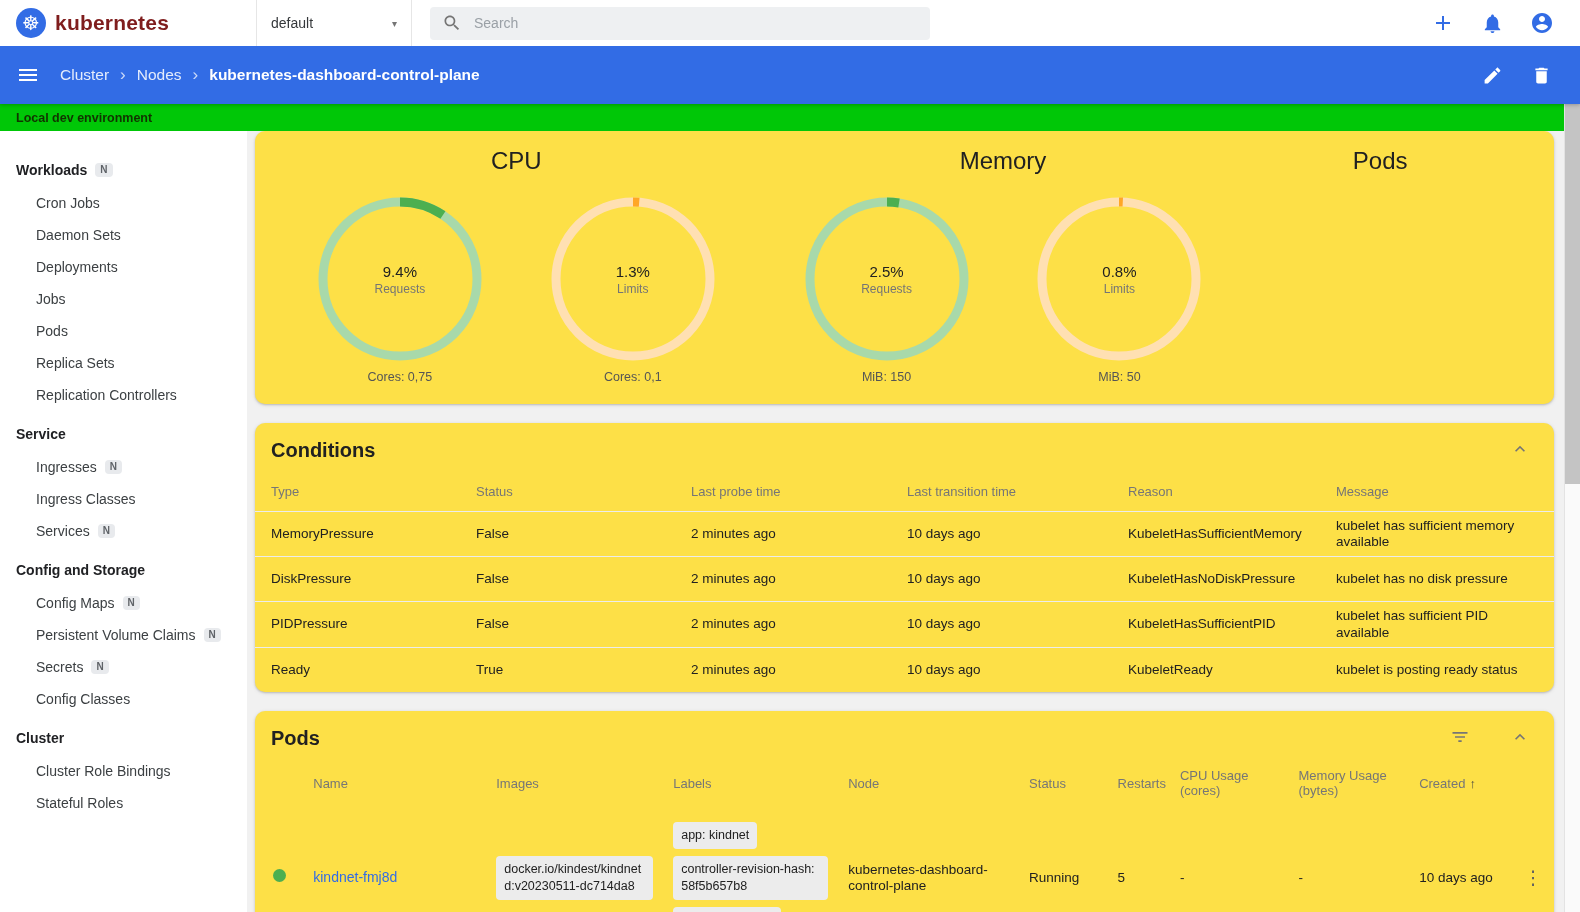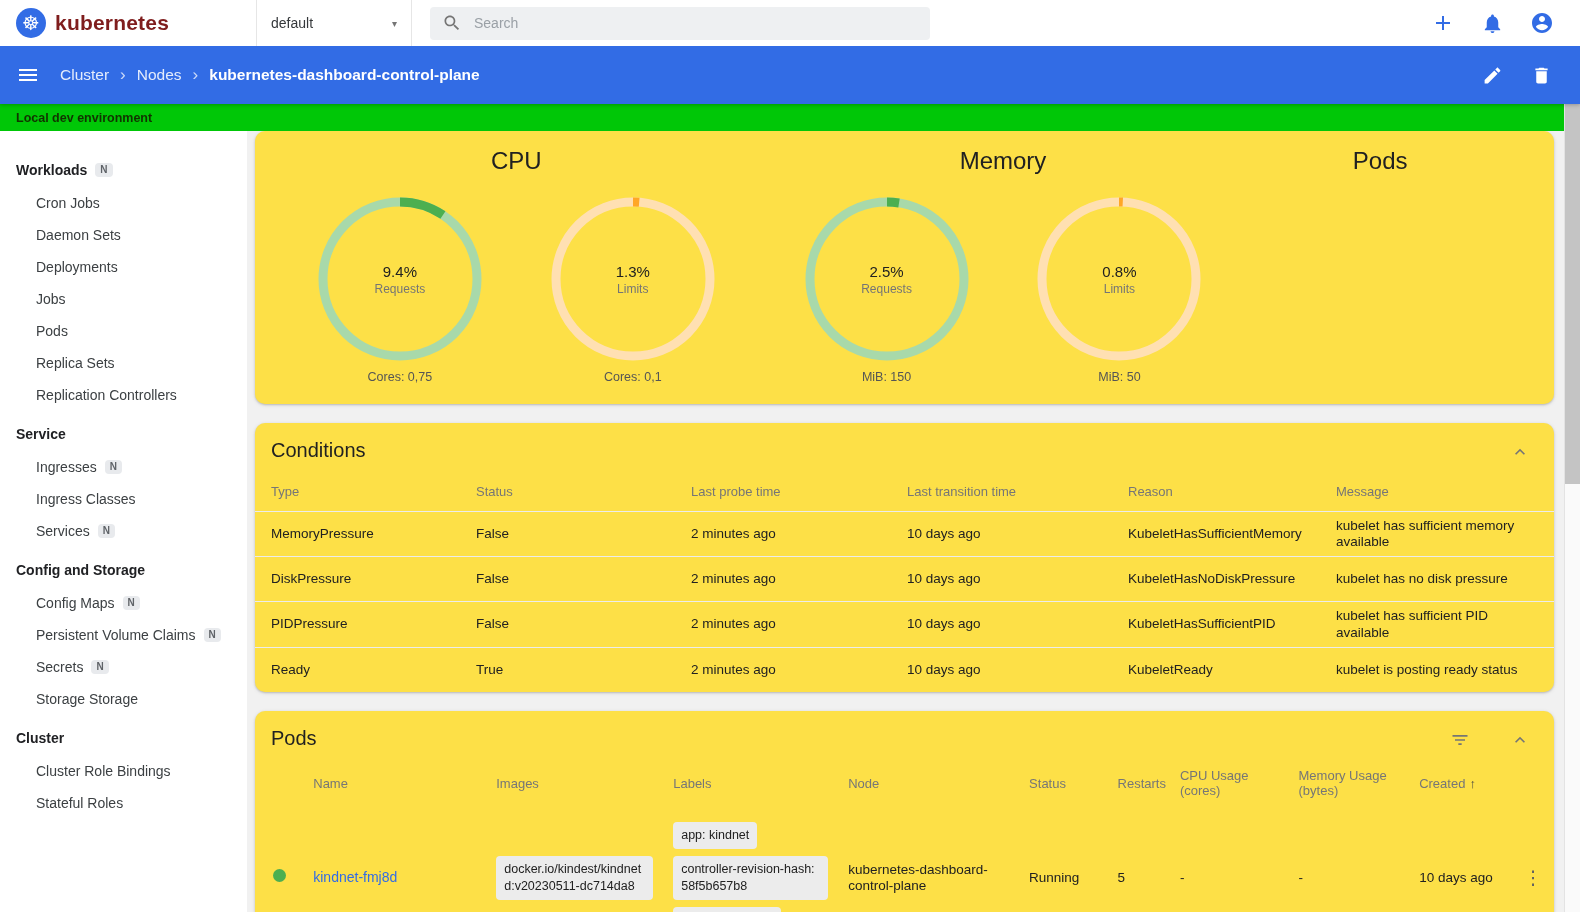--- a/index.html
+++ b/index.html
@@ -67,21 +67,21 @@
   .donut-row { display:flex; justify-content:space-evenly; }
   .donut { display:flex; flex-direction:column; align-items:center; width:212px; }
   .donut-chart { position:relative; width:164px; height:164px; }
   .donut-center { position:absolute; inset:0; display:flex; flex-direction:column;
                   align-items:center; justify-content:center; }
   .donut-pct { font-size:15px; color:#212121; }
   .donut-sub { font-size:12px; color:#757575; margin-top:2px; }
   .donut-footer { margin-top:9px; font-size:12.5px; color:#555; }
 
   
-  .card-header { display:flex; align-items:flex-end; padding:16px 24px 14px 16px; }
+  .card-header { display:flex; align-items:flex-start; padding:16px 24px 14px 16px;font-weight:bold; }
   .card-title { font-size:20px; color:#212121; }
   .card-tools { margin-left:auto; display:flex; align-items:center; gap:40px; }
 
   
   table { width:100%; border-collapse:collapse; table-layout:fixed; }
   th { text-align:left; font-weight:400; color:#767676; font-size:13px; padding:8px 10px 12px;
        vertical-align:middle; }
   td { font-size:13.5px; color:#212121; padding:6px 10px; vertical-align:middle; line-height:1.2; }
   .cond-table th:first-child, .cond-table td:first-child { padding-left:16px; }
   .cond-table tbody tr { height:45px; }
@@ -233,21 +233,21 @@
               </div>
             <div class="side-item">
                 <span>Persistent Volume Claims</span>
                 <span class="badge-n">N</span>
               </div>
             <div class="side-item">
                 <span>Secrets</span>
                 <span class="badge-n">N</span>
               </div>
             <div class="side-item">
-                <span>Storage Storage</span>
+                <span>Config Classes</span>
               </div>
           </div>
           <div class="side-group">
             <div class="side-title">
               <span>Cluster</span>
             </div>
             <div class="side-item">
                 <span>Cluster Role Bindings</span>
               </div>
             <div class="side-item">

